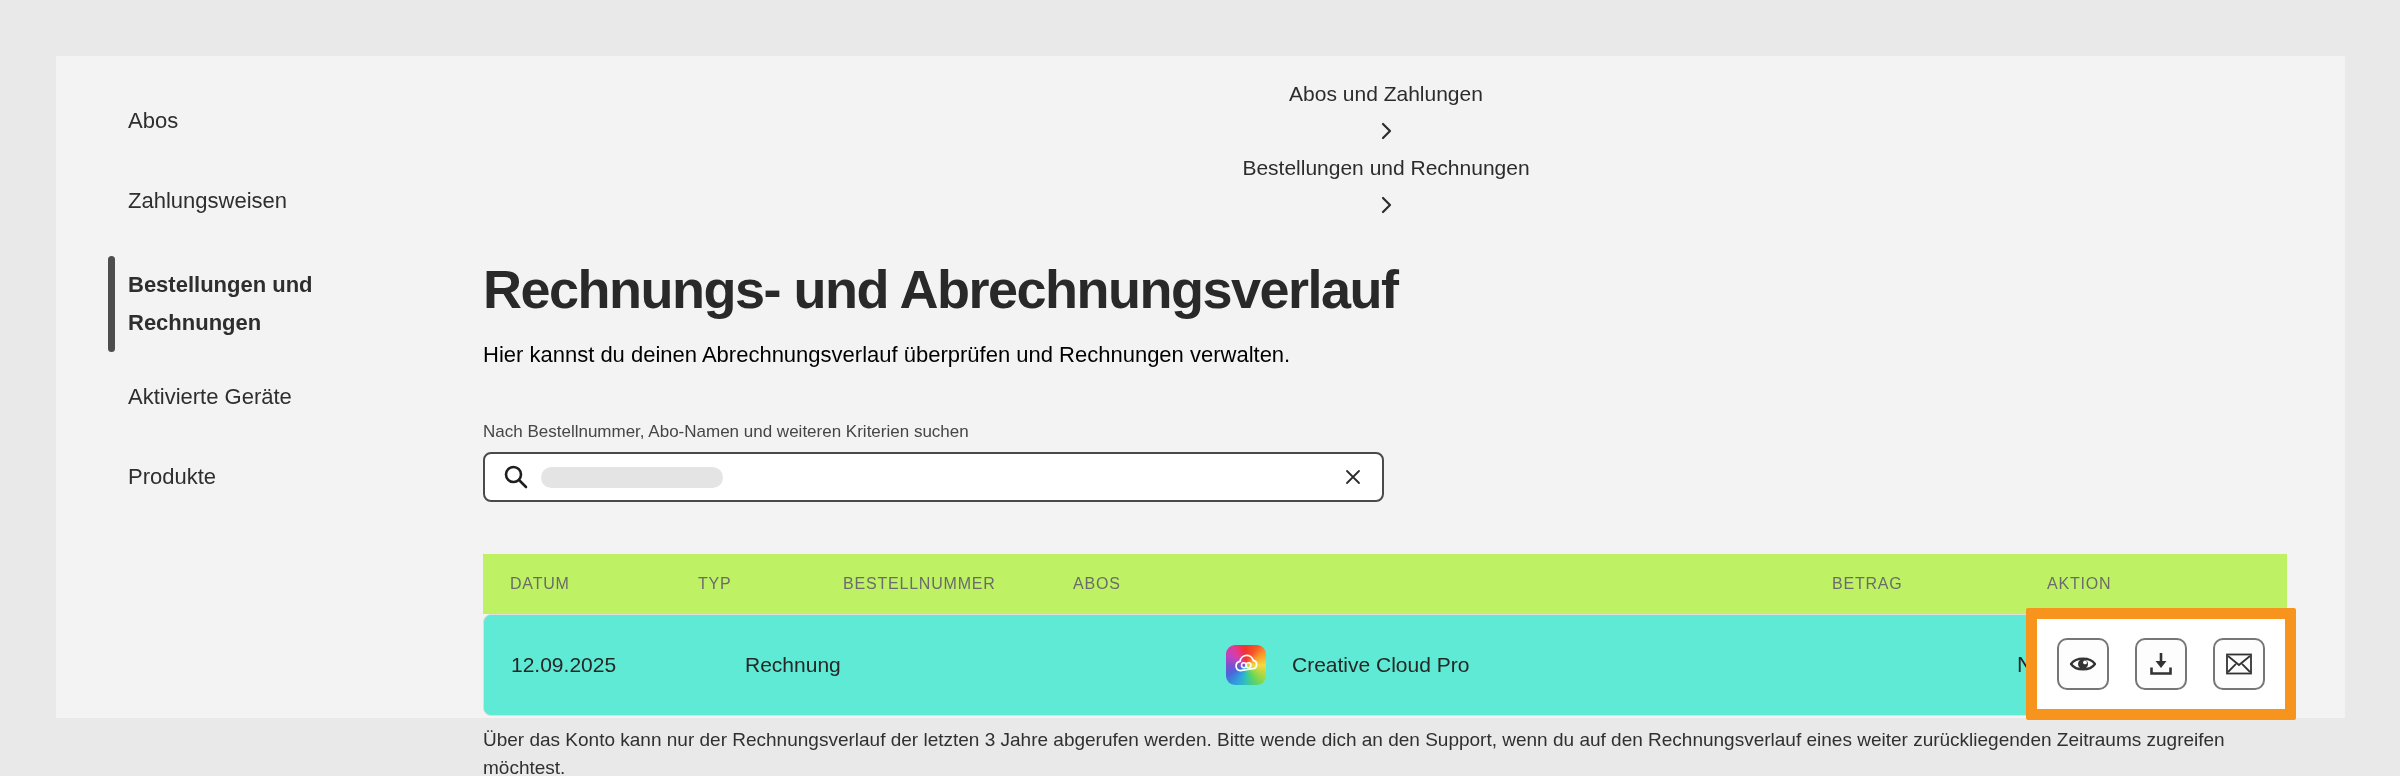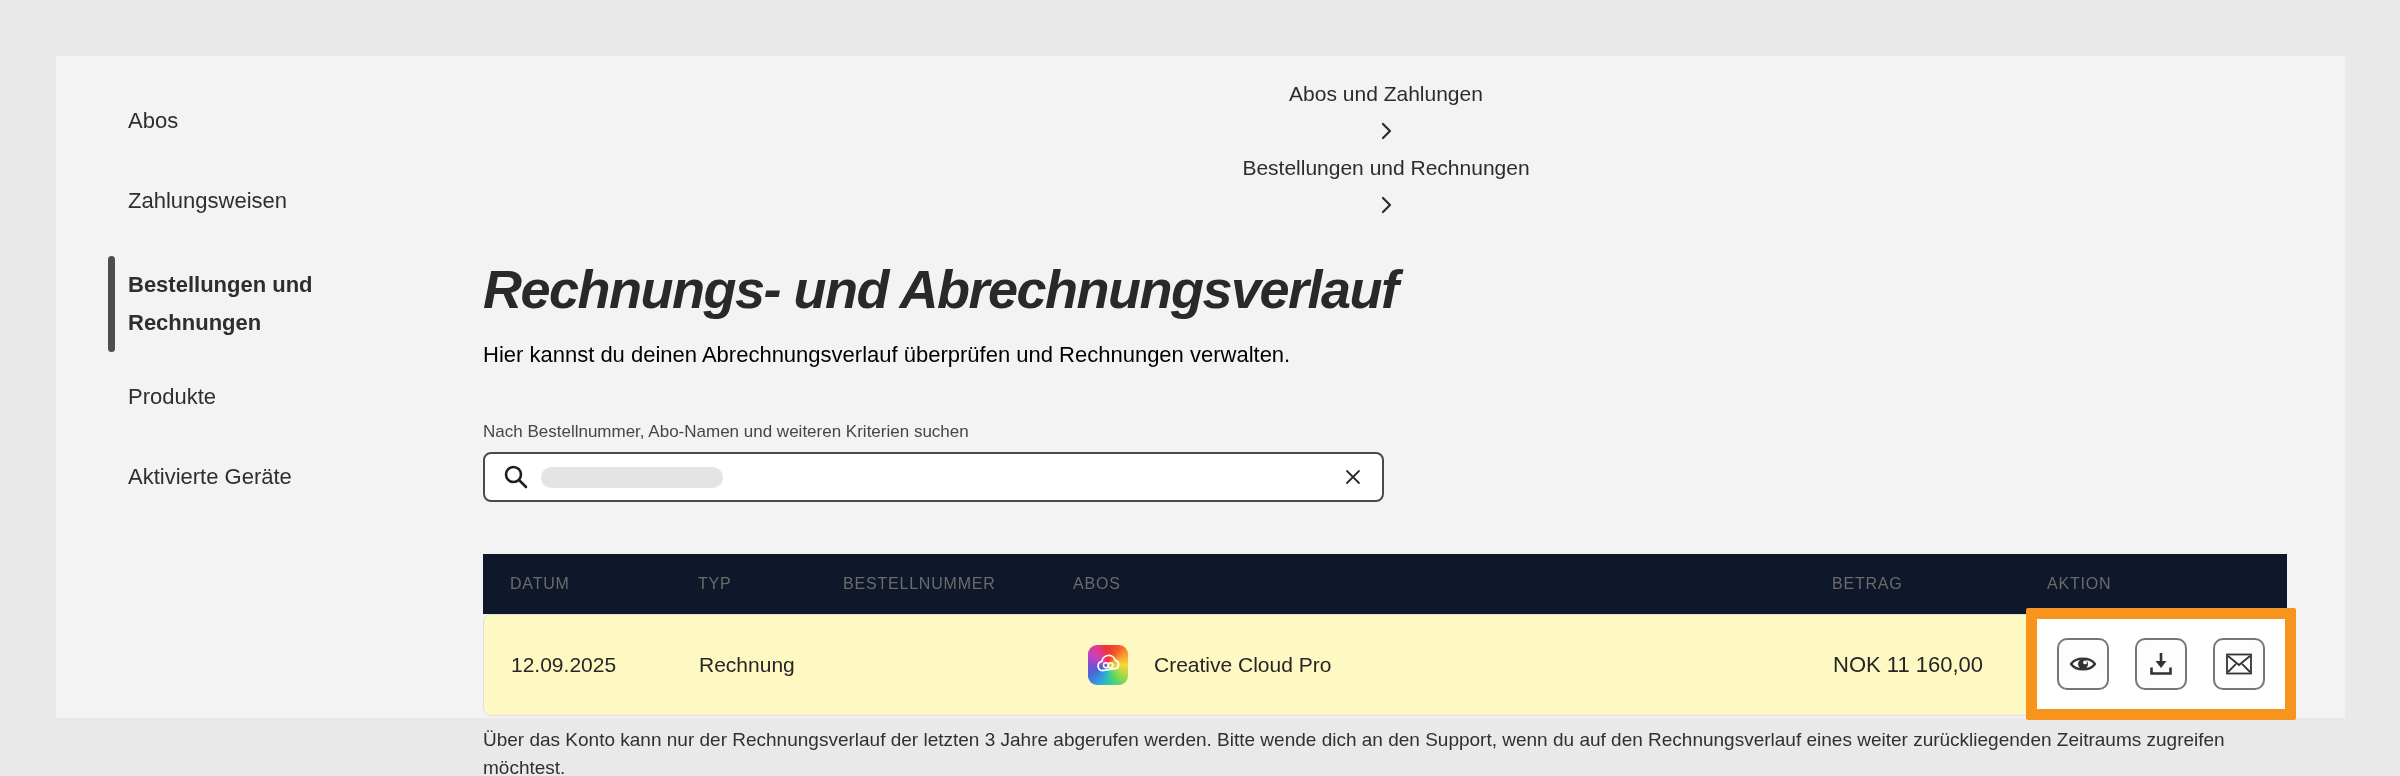--- a/index.html
+++ b/index.html
@@ -33,47 +33,47 @@
   
   .main { position:absolute; left:427px; top:0; width:1806px; }
   .breadcrumb {
     margin-top:26px; display:flex; align-items:center; gap:16px;
     font-size:21px; color:#2c2c2c;flex-direction:column;
   }
   .breadcrumb .crumb { cursor:pointer; }
   .chev { display:block; }
   h1.title {
     margin-top:44px; font-size:54px; line-height:62px; font-weight:bold;
-    letter-spacing:-1.5px; color:#292929;font-style:italic;
+    letter-spacing:-1.5px; color:#292929;
   }
   p.subtitle { margin-top:22px; font-size:22px; color:#000000; }
   .search-label { margin-top:54px; font-size:17px; color:#464646; }
   .search-box {
     margin-top:10px; width:901px; height:50px; background:#ffffff;
     border:2px solid #4a4a4a; border-radius:8px;
     display:flex; align-items:center; padding:0 20px 0 18px; cursor:text;
   }
   .skeleton-pill { background:#e4e4e4; border-radius:11px; }
   .search-box .skeleton-pill { width:182px; height:21px; margin-left:12px; }
   .search-box .spacer { flex:1; }
   .clear-btn { cursor:pointer; display:flex; align-items:center; }
   
   .table { margin-top:52px; width:1804px; }
   .thead {
-    height:60px; background:#0f172a;
+    height:60px; background:#bef264;
     display:grid; grid-template-columns:188px 145px 230px 759px 215px 1fr;
     align-items:center; padding-left:27px;
     font-size:16px; letter-spacing:0.8px; color:#6b6b6b;
   }
   .trow {
-    position:relative; height:102px; background:#fef9c3;
+    position:relative; height:102px; background:#5eead4;
     border:1px solid #dedede; border-radius:8px;
     display:grid; grid-template-columns:188px 145px 230px 759px 215px 1fr;
     align-items:center; padding-left:27px;
-    font-size:21px; color:#262626;
+    font-size:21px; color:#262626;gap:46px;
   }
   .trow .order-pill { width:188px; height:24px; border-radius:12px; background:#ececec; }
   .abos-cell { display:flex; align-items:center;padding-left:14px; }
   .cc-icon {
     width:40px; height:40px; border-radius:9px; flex:none;
     background:conic-gradient(from 0deg,
       #f1352b, #f55a28 9%, #f99b2c 16%, #f7d83d 25%,
       #a6d943 34%, #5fd463 42%, #2fc3b6 50%, #2f9fe0 58%,
       #4a66d8 67%, #7e4fd0 75%, #c043c0 83%, #e23a96 90%, #ef3350 96%, #f1352b);
     display:flex; align-items:center; justify-content:center;
@@ -103,24 +103,24 @@
       <span>Abos</span>
     </li>
     <li>
       <span>Zahlungsweisen</span>
     </li>
     <li class="active">
       <span class="bar"></span>
       <span>Bestellungen und Rechnungen</span>
     </li>
     <li>
+      <span>Aktivierte Geräte</span>
+    </li>
+    <li>
       <span>Produkte</span>
-    </li>
-    <li>
-      <span>Aktivierte Geräte</span>
     </li>
   </ul>
 
   <div class="main">
 
     <div class="breadcrumb">
       <span class="crumb">Abos und Zahlungen</span>
       <svg class="chev" width="11" height="18" viewBox="0 0 11 18">
           <path d="M2 2 L9 9 L2 16" fill="none" stroke="#2c2c2c" stroke-width="2.2" stroke-linecap="round" stroke-linejoin="round"></path>
         </svg>

